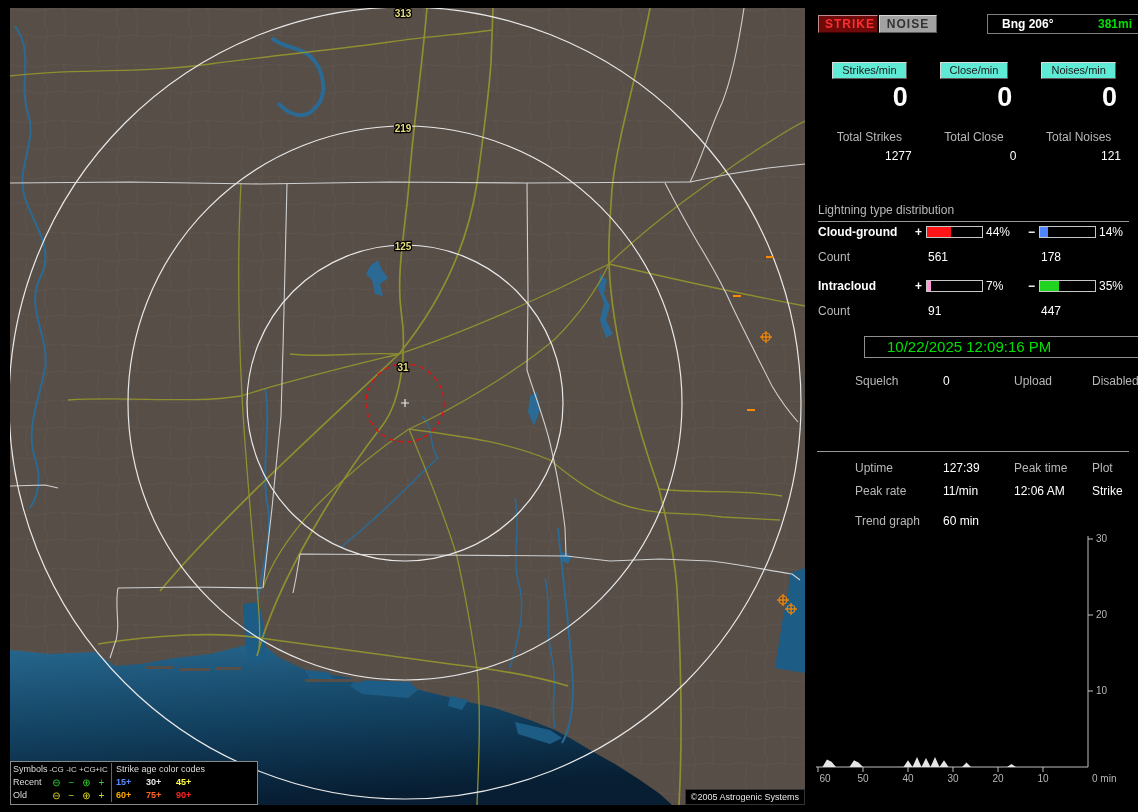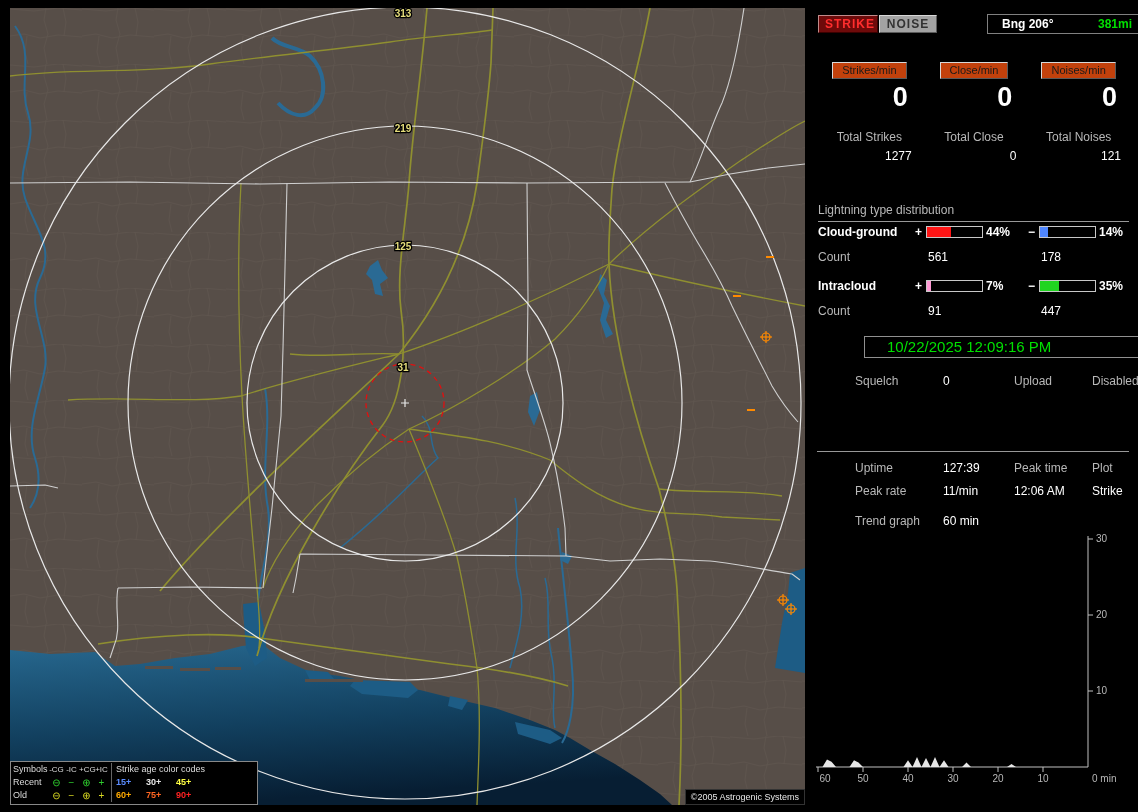--- a/index.html
+++ b/index.html
@@ -33,40 +33,40 @@
   .ind-strike{left:3px;width:46px;background:#6e0a0a;color:#ff2e2e;
               border-color:#c08a8a #3a0000 #3a0000 #c08a8a;}
   .ind-noise{left:64px;width:44px;background:#a2a2a2;color:#333;
              border-color:#d8d8d8 #5a5a5a #5a5a5a #d8d8d8;}
   .bng{position:absolute;left:172px;top:14px;width:130px;height:18px;line-height:18px;
        border:1px solid #808080;background:#000;padding:0 14px;display:flex;
        justify-content:space-between;font-weight:bold;}
   .grn{color:#00e000;}
   .grid{position:absolute;left:2px;width:314px;display:grid;grid-template-columns:1fr 1fr 1fr;}
   .rates{top:62px;justify-items:center;}
-  .chip{background:#c2410c;color:#1a1a1a;font-size:11px;line-height:15px;padding:0 9px;
+  .chip{background:#5eead4;color:#1a1a1a;font-size:11px;line-height:15px;padding:0 9px;
         border:1px solid;border-color:#d8d8d8 #5a5a5a #5a5a5a #d8d8d8;}
   .zeros{top:82px;}
   .zero{text-align:right;padding-right:14px;font-size:27px;font-weight:bold;color:#fff;}
   .tlabels{top:130px;}
   .tlab{text-align:center;color:#b8b8b8;}
   .tvals{top:149px;}
   .tval{text-align:right;padding-right:10px;color:#fff;}
 
   .dist-title{position:absolute;top:203px;left:3px;width:311px;color:#b8b8b8;
               padding-bottom:4px;border-bottom:1px solid #989898;}
   .drow{position:absolute;left:3px;width:314px;height:14px;}
   .r-cg{top:225px}.r-cgc{top:250px}.r-ic{top:279px}.r-icc{top:304px}
   .dlabel{position:absolute;left:0;font-weight:bold;}
   .sign{position:absolute;font-weight:bold;}
   .s1{left:97px}.s2{left:210px}
   .bar{position:absolute;top:1px;width:55px;height:10px;border:1px solid #c8c8c8;background:#000;}
   .b1{left:108px}.b2{left:221px}
   .bar i{position:absolute;left:0;top:0;height:100%;}
-  .pct{position:absolute;font-weight:bold;}
+  .pct{position:absolute;font-weight:normal;}
   .p1{left:168px}.p2{left:281px}
   .dcount{position:absolute;left:0;color:#b8b8b8;}
   .c1{position:absolute;left:110px;}
   .c2{position:absolute;left:223px;}
 
   .datebox{position:absolute;top:336px;left:1px;width:305px;height:20px;line-height:20px;
            border:1px solid #909090;padding-left:22px;color:#00e000;font-weight:normal;font-size:15px;margin-left:48px;}
 
   .srow{position:absolute;left:0;width:316px;height:15px;margin-left:34px;}
   .srow .a{position:absolute;left:6px;color:#b8b8b8;}

